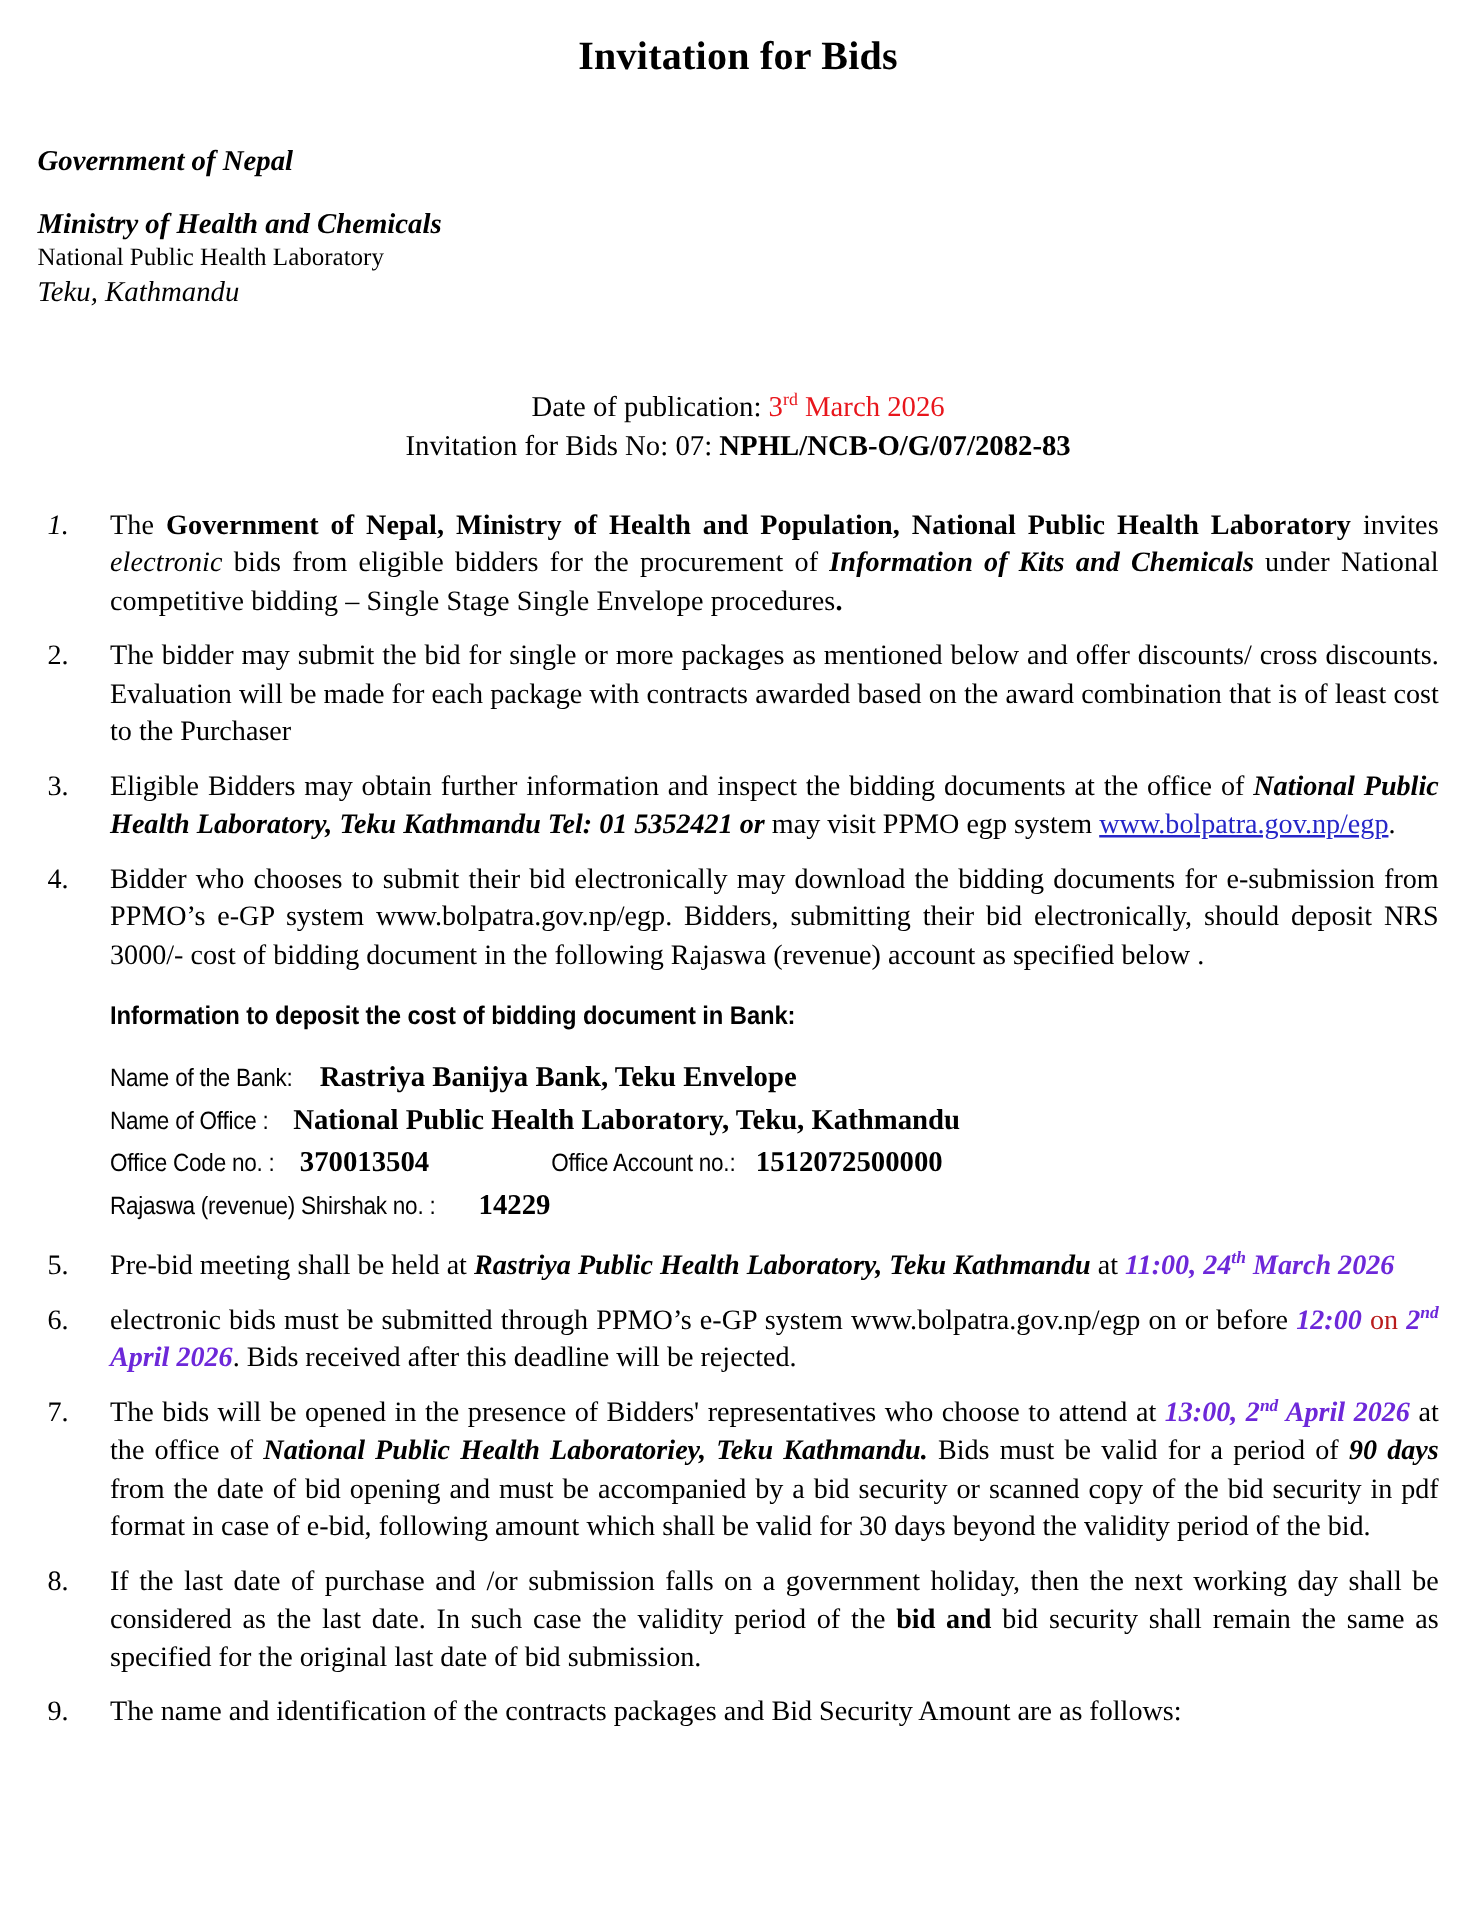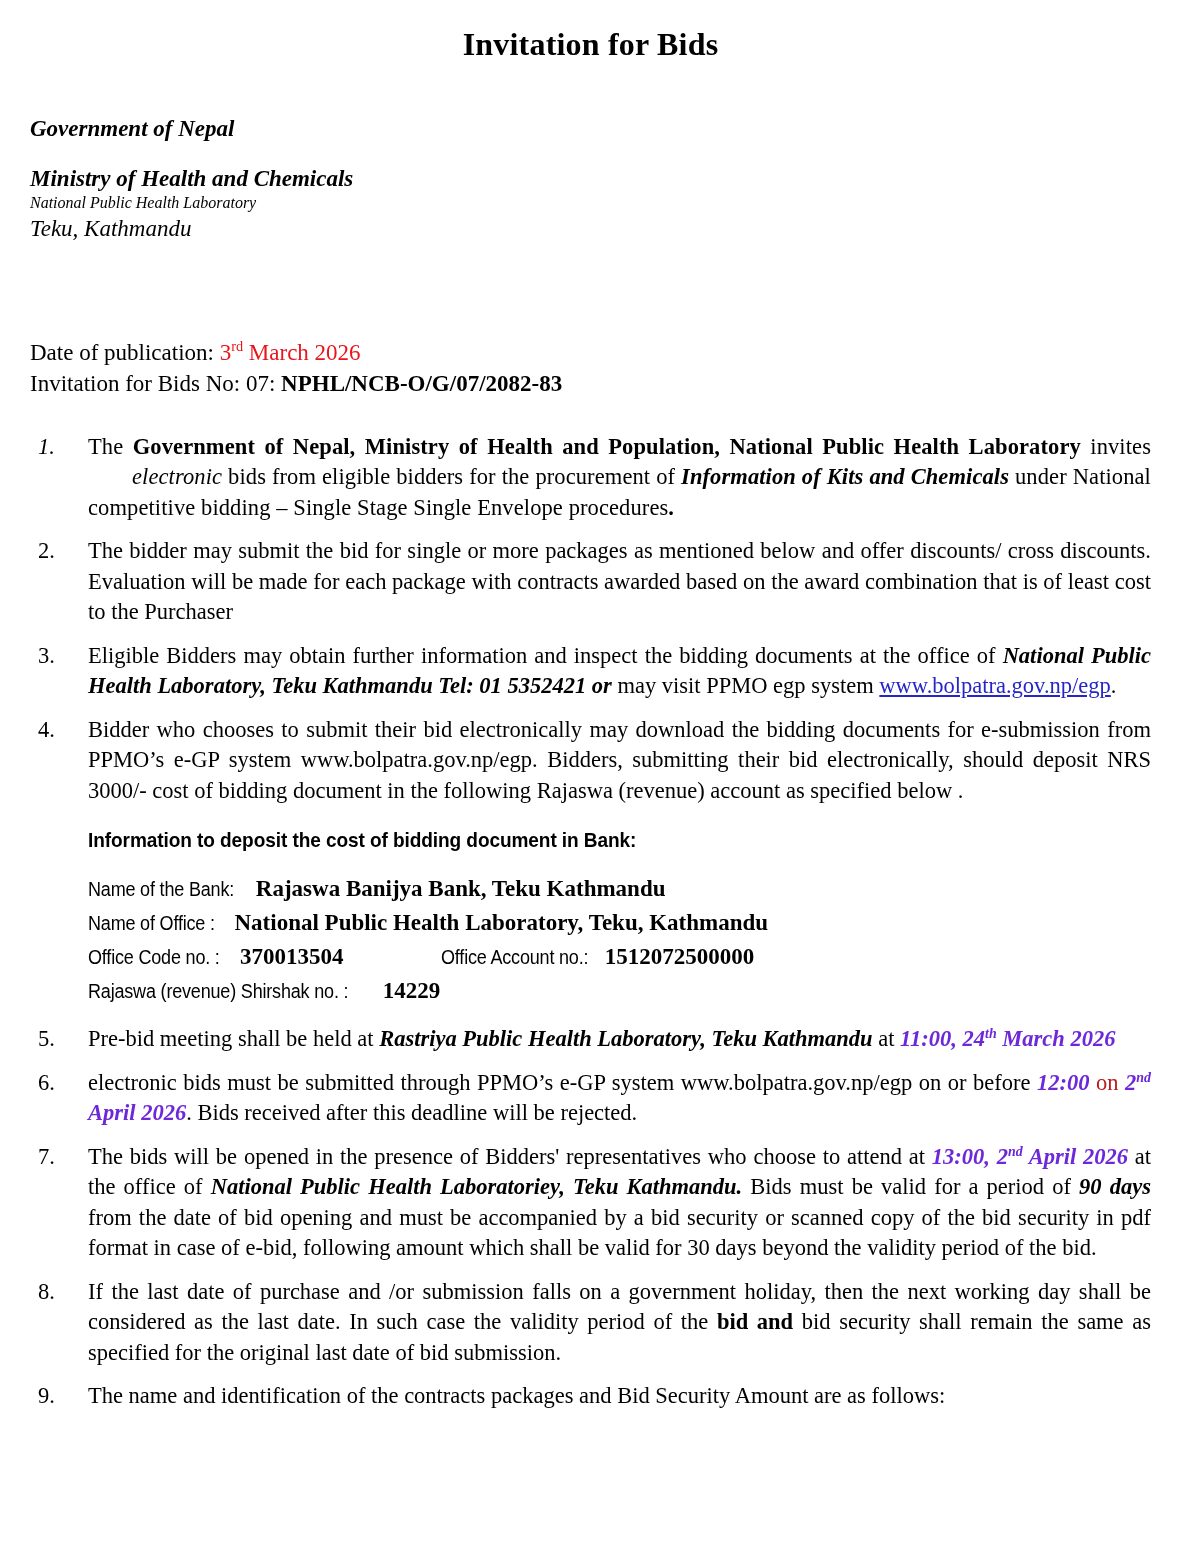--- a/index.html
+++ b/index.html
@@ -42,33 +42,32 @@
     line-height: 1.25;
   }
   .org-ministry {
     font-size: 23px;
     font-weight: bold;
     font-style: italic;
     line-height: 1.3;
     margin-top: 20px;
   }
   .org-lab {
-    font-size: 16px;
+    font-size: 20px;
+    line-height: 1.3;
+  }
+  .org-addr {
+    font-size: 23px;
     font-style: italic;
     line-height: 1.3;
   }
-  .org-addr {
-    font-size: 23px;
-    font-style: italic;
-    line-height: 1.3;
-  }
 
   .pub-block {
-    text-align: left;
-    margin-top: 94px;
+    text-align: center;
+    margin-top: 62px;
     font-size: 23px;
     line-height: 1.34;
   }
   .pub-date-value { color: #e8161c; }
   .ifb-no-value { font-weight: bold; }
   sup { font-size: 0.62em; vertical-align: super; line-height: 0; }
 
   
   ol.clauses {
     list-style: none;
@@ -87,21 +86,21 @@
     position: absolute;
     left: 8px;
     top: 0;
     width: 40px;
     text-align: left;
     font-size: 22.5px;
   }
   ol.clauses > li.italic-num > .num { font-style: italic; }
 
   b, strong { font-weight: bold; }
-  i, em { font-style: italic; margin-left: 44px; }
+  i, em { font-style: italic; }
   .bi { font-weight: bold; font-style: italic; }
   .rbi { color: #6d28d9; font-weight: bold; font-style: italic; }
   .rplain { color: #b91c1c; margin-top: 12px; }
   a.link {
     color: #2626c8;
     text-decoration: underline;
   }
 
   
   li.c1 { letter-spacing: 0.1px; }
@@ -211,21 +210,21 @@
       <span class="num">4.</span>
       <span>Bidder who chooses to submit their bid electronically may download the bidding documents for e-submission from PPMO’s e-GP system www.bolpatra.gov.np/egp. Bidders, submitting their bid electronically, should deposit NRS 3000/- cost of bidding  document  in  the  following  Rajaswa (revenue)  account  as  specified  below  .</span>
     </li>
   </ol>
 
   <div class="bank-block">
     <div class="bank-heading">Information to deposit the cost of bidding document in Bank:</div>
 
     <div class="bank-row">
       <span class="lbl">Name of the Bank:</span>
-      <span class="val">Rajaswa Banijya Bank, Teku Kathmandu</span>
+      <span class="val">Rastriya Banijya Bank, Teku Envelope</span>
     </div>
 
     <div class="bank-row">
       <span class="lbl">Name of Office :</span>
       <span class="val">National Public Health Laboratory, Teku, Kathmandu</span>
     </div>
 
     <div class="bank-row">
       <span class="lbl">Office Code no. :</span>
       <span class="val">370013504</span>

